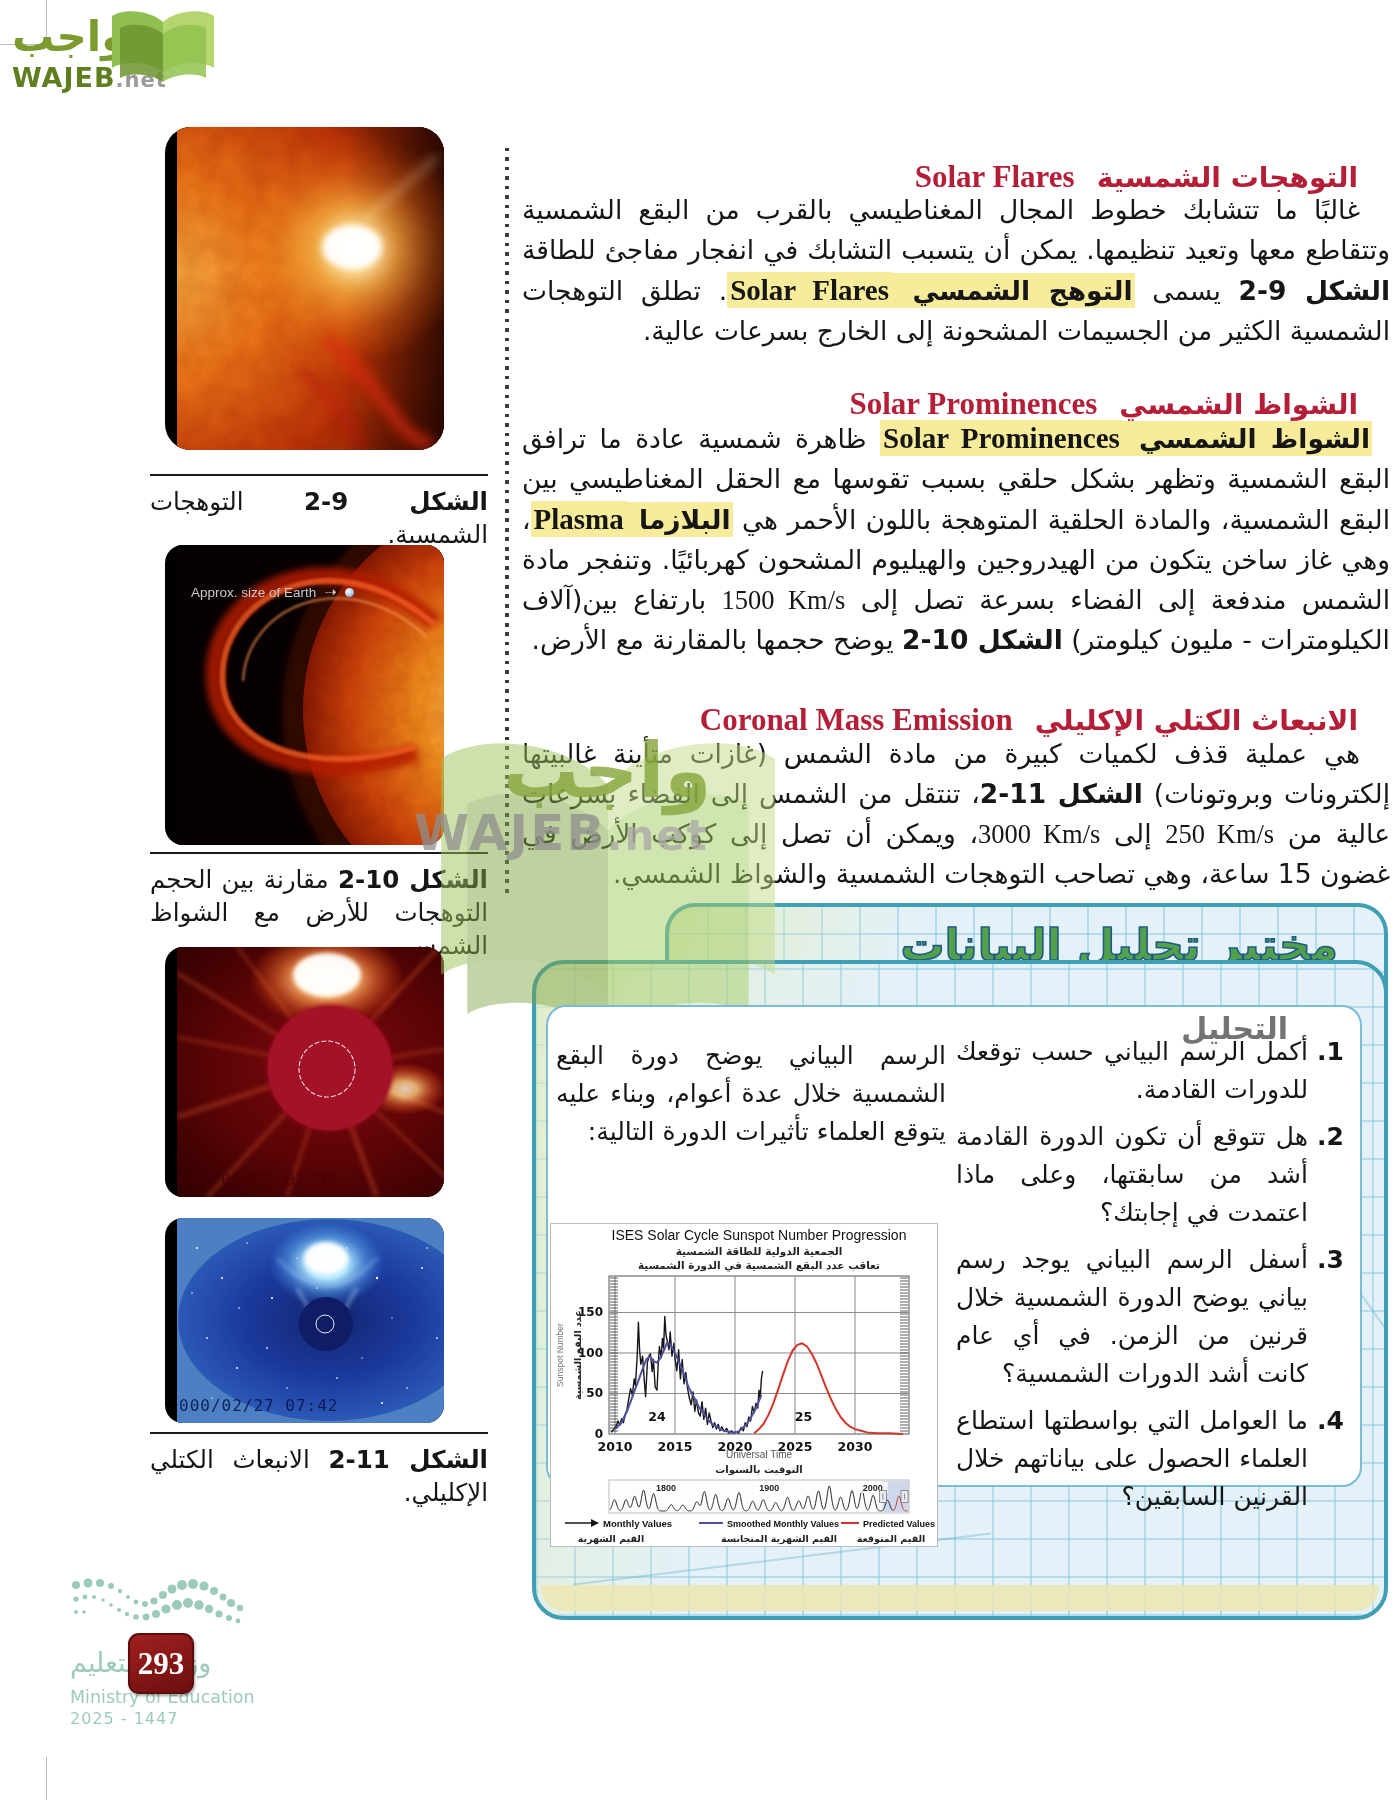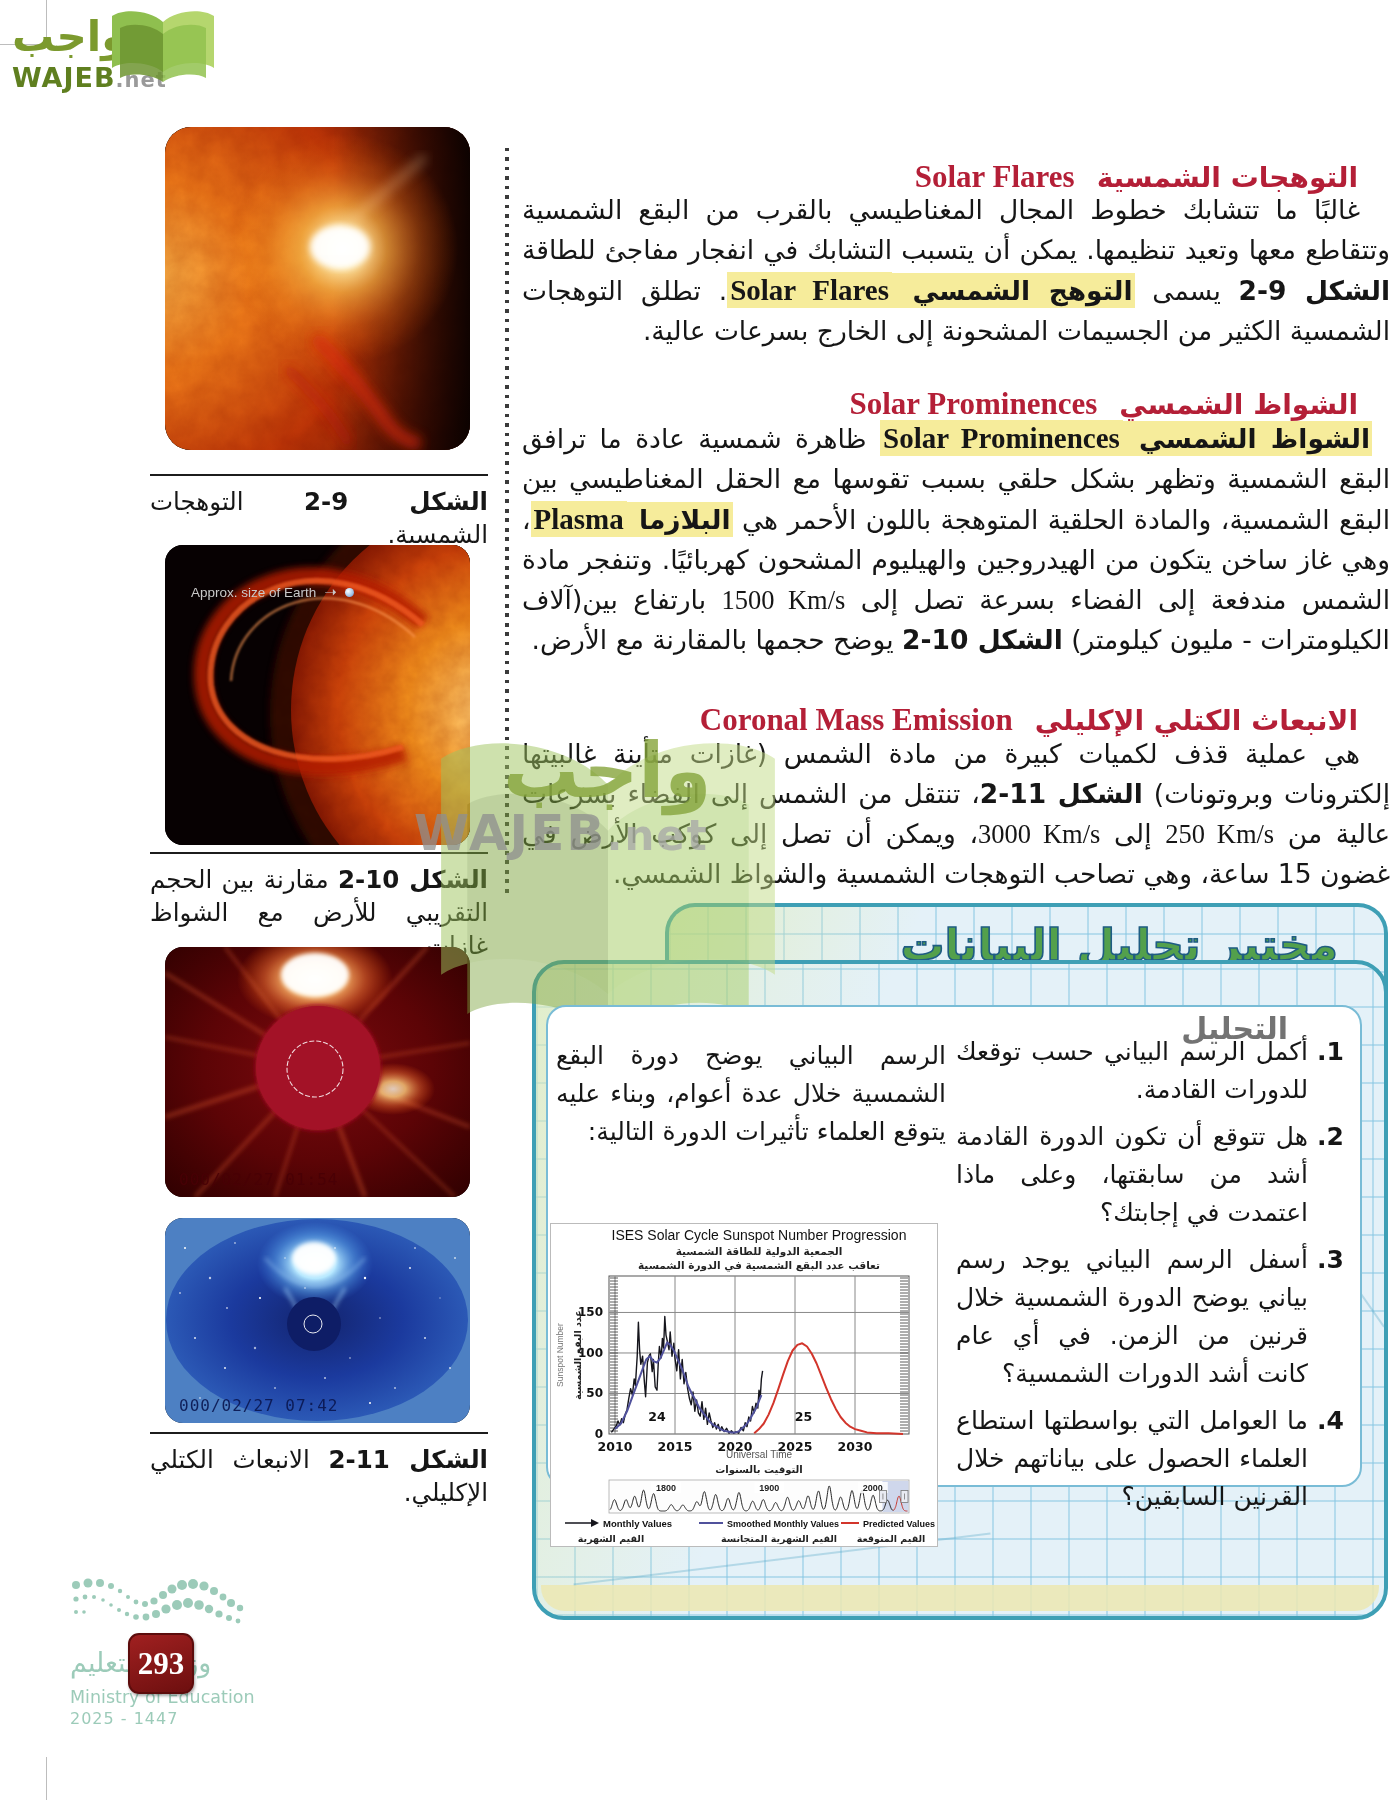--- a/index.html
+++ b/index.html
@@ -10,21 +10,21 @@
   .cropmark{position:absolute;background:#bdbdbd;}
 
   
   .wajeb{position:absolute;left:8px;top:6px;width:220px;height:90px;}
   .wajeb .ar{position:absolute;left:4px;top:6px;font-size:42px;font-weight:bold;color:#7c9a2e;}
   .wajeb .en{position:absolute;left:4px;top:56px;font-size:27px;font-weight:bold;color:#5f7f1f;letter-spacing:1px;}
   .wajeb .net{font-size:21px;color:#9a9a9a;font-weight:bold;}
   .wajeb svg{position:absolute;left:100px;top:0;}
 
   
-  .fig{position:absolute;left:165px;width:305px;overflow:hidden;background:#000;}
+  .fig{position:absolute;left:165px;width:267px;overflow:hidden;background:#000;padding-left:12px;}
   .fig svg{display:block;}
   .figcap{position:absolute;left:150px;width:338px;margin:0;border-top:2.5px solid #1c1c1c;
           padding-top:9px;font-size:24.5px;line-height:33px;text-align:justify;direction:rtl;}
   .cap-label{font-weight:bold;}
   .earth-label{position:absolute;left:26px;top:38px;color:#c9c9c9;font-size:13.5px;
                font-family:"Liberation Sans",sans-serif;display:flex;align-items:center;gap:8px;}
   .earth-dot{width:9px;height:9px;border-radius:50%;
              background:radial-gradient(circle at 35% 35%,#fff,#9fc3e8 60%,#4d79b8);display:inline-block;}
   .ts{position:absolute;left:14px;bottom:8px;font-family:"DejaVu Sans Mono",monospace;
       font-size:16px;letter-spacing:1px;}
@@ -195,21 +195,21 @@
       <path d="M258 80 C 155 -10 38 52 46 140 C 54 204 142 232 238 202" stroke="#ef5a23" stroke-width="6" fill="none" opacity=".8" filter="url(#f2bl2)"></path>
       <path d="M250 92 C 170 18 70 60 66 136" stroke="#ff9a55" stroke-width="2.5" fill="none" opacity=".6" filter="url(#f2bl2)"></path>
     </svg>
     <div class="earth-label">
       <span>Approx. size of Earth</span>
       <span style="font-size:15px;">➝</span>
       <span class="earth-dot"></span>
     </div>
   </div>
   <p class="figcap" style="top:852px;">
-    <span class="cap-label">الشكل 10-2</span> <span>مقارنة بين الحجم التقريبي للأرض مع الشواظ غازات.</span>
+    <span class="cap-label">الشكل 10-2</span> <span>مقارنة بين الحجم التوهجات للأرض مع الشواظ الشمسي.</span>
   </p>
 
   <div class="fig" style="top:947px;height:250px;border-radius:18px;">
     <svg width="305" height="250" viewBox="0 0 305 250">
       <defs>
         <radialGradient id="f3bg" cx="50%" cy="48%" r="75%">
           <stop offset="0" stop-color="#7a0a0e"></stop>
             <stop offset=".5" stop-color="#5c0406"></stop>
             <stop offset="1" stop-color="#2b0000"></stop>
         </radialGradient>

